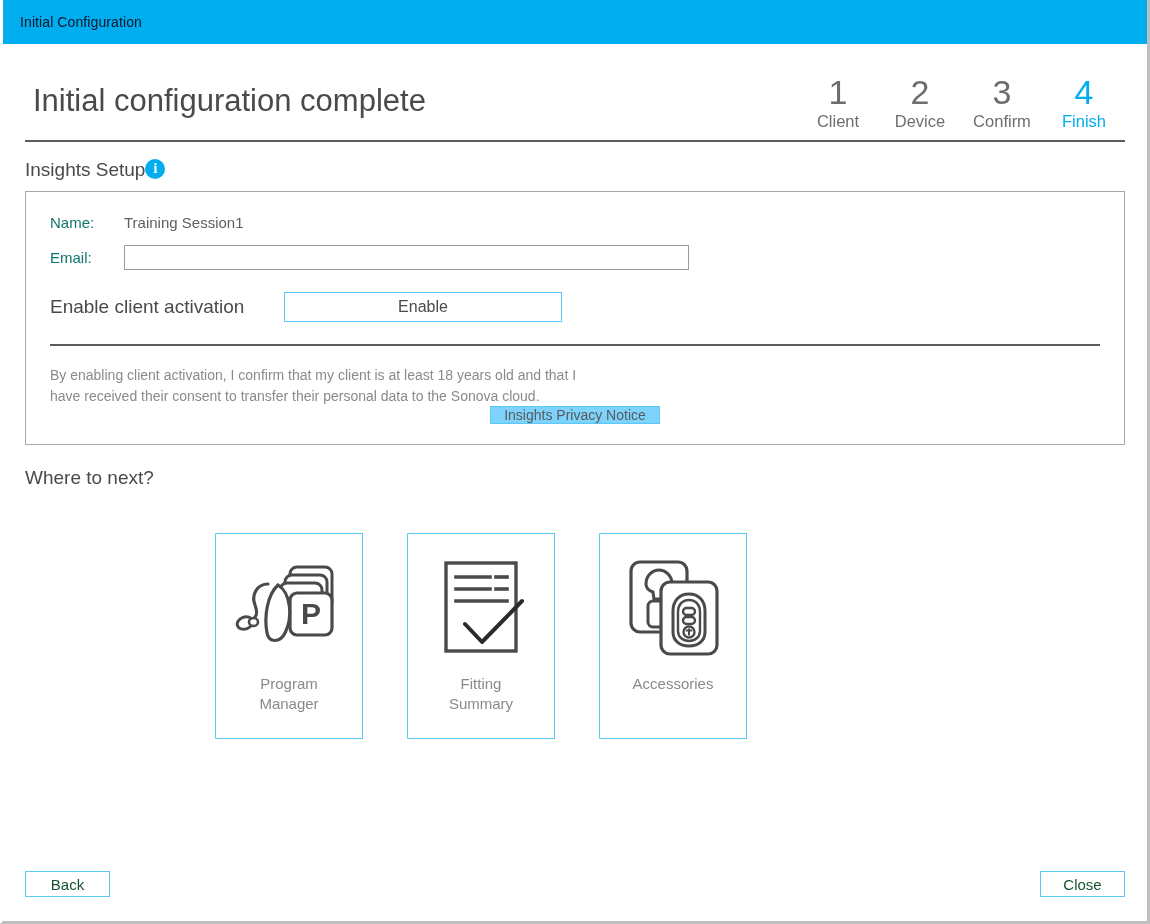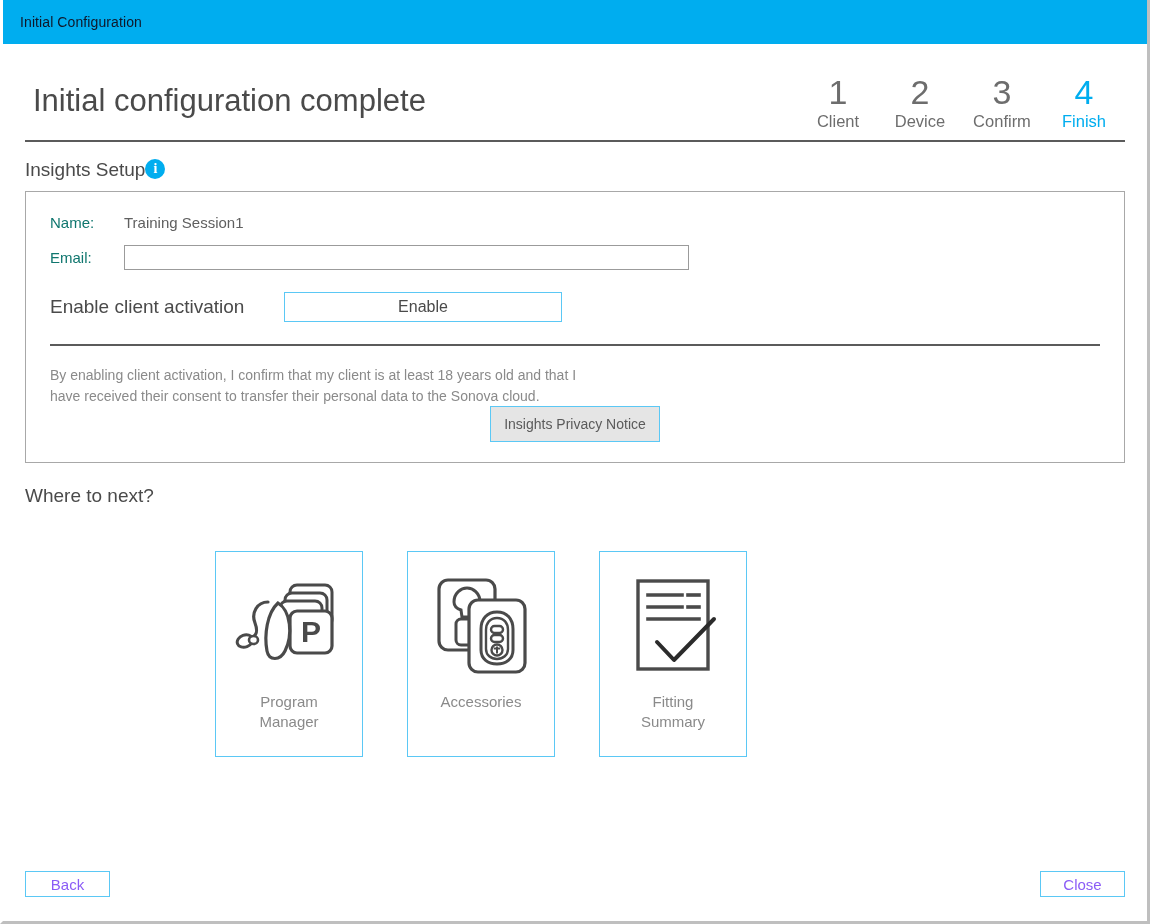--- a/index.html
+++ b/index.html
@@ -204,25 +204,25 @@
   }
   .consent-text {
     font-size: 14px;
     line-height: 1.47;
     color: #8a8a8a;
     max-width: 545px;
   }
   .privacy-btn {
     align-self: center;
     border: 1px solid #5bc8f5;
-    background: #e5e5e5;
+    background: #7dd3fc;
     font-family: "Liberation Sans", sans-serif;
     font-size: 14px;
     color: #5a5a5a;
-    padding: 9px 13px;
+    padding: 0 13px;
     cursor: pointer;
     white-space: nowrap;
   }
 
   
   .where-next {
     font-size: 19px;
     color: #4a4a4a;
     margin-top: 22px;
   }
@@ -267,21 +267,21 @@
     bottom: 24px;
     display: flex;
     justify-content: space-between;
     align-items: center;
   }
   .nav-btn {
     border: 1px solid #5bc8f5;
     background: #ffffff;
     font-family: "Liberation Sans", sans-serif;
     font-size: 15px;
-    color: #8b5cf6;
+    color: #14532d;
     width: 85px;
     height: 26px;
     cursor: pointer;
     box-sizing: border-box;
   }
 </style>
 </head>
 <body>
 
 <div class="window">
@@ -363,20 +363,38 @@
             <text x="76" y="65" font-family="Liberation Sans, sans-serif" font-size="30" font-weight="bold" fill="#4a4a4a" text-anchor="middle">P</text>
             <path d="M43 26 C56 34, 58 58, 50 74 C45 84, 34 84, 32 74 C29 58, 32 36, 43 26 Z" stroke="#4a4a4a" stroke-width="3.2" fill="#ffffff"></path>
             <path d="M33 25 C22 25, 16 36, 20 46 C23 54, 22 58, 17 61" stroke="#4a4a4a" stroke-width="3.2" fill="none" stroke-linecap="round"></path>
             <ellipse cx="10" cy="64" rx="8" ry="6" transform="rotate(-20 10 64)" stroke="#4a4a4a" stroke-width="3" fill="#ffffff"></ellipse>
             <ellipse cx="18.5" cy="63" rx="4.5" ry="4" stroke="#4a4a4a" stroke-width="2.6" fill="#ffffff"></ellipse>
           </svg>
         </div>
         <div class="card-label">
           <span>Program</span><br>
           <span>Manager</span>
+        </div>
+      </div>
+
+      <div class="card">
+        <div class="card-icon">
+          <svg width="94" height="102" viewBox="0 0 94 102" fill="none" xmlns="http://www.w3.org/2000/svg">
+            <rect x="12" y="6" width="70" height="88" stroke="#4a4a4a" stroke-width="3.4" fill="#ffffff"></rect>
+            <path d="M22 20 H56" stroke="#4a4a4a" stroke-width="3.6" stroke-linecap="square"></path>
+            <path d="M62 20 H73" stroke="#4a4a4a" stroke-width="3.6" stroke-linecap="square"></path>
+            <path d="M22 32 H56" stroke="#4a4a4a" stroke-width="3.6" stroke-linecap="square"></path>
+            <path d="M62 32 H73" stroke="#4a4a4a" stroke-width="3.6" stroke-linecap="square"></path>
+            <path d="M22 44 H73" stroke="#4a4a4a" stroke-width="3.6" stroke-linecap="square"></path>
+            <path d="M31 67 L48 85 L88 44" stroke="#2b2b2b" stroke-width="4" fill="none" stroke-linecap="round" stroke-linejoin="round"></path>
+          </svg>
+        </div>
+        <div class="card-label">
+          <span>Fitting</span><br>
+          <span>Summary</span>
         </div>
       </div>
 
       <div class="card">
         <div class="card-icon">
           <svg width="100" height="104" viewBox="0 0 100 104" fill="none" xmlns="http://www.w3.org/2000/svg">
             <rect x="8" y="6" width="56" height="70" rx="9" stroke="#4a4a4a" stroke-width="3.2" fill="#ffffff"></rect>
             <path d="M23 28 C23 19, 30 14, 36 14 C42 14, 49 19, 49 28 C49 33, 45 35, 42 36 L41 43 L31 43 L30 36 C27 35, 23 33, 23 28 Z" stroke="#4a4a4a" stroke-width="3" fill="#ffffff"></path>
             <rect x="25" y="45" width="22" height="26" rx="5" stroke="#4a4a4a" stroke-width="3" fill="#ffffff"></rect>
             <rect x="38" y="26" width="56" height="72" rx="9" stroke="#4a4a4a" stroke-width="3.2" fill="#ffffff"></rect>
@@ -384,38 +402,20 @@
             <path d="M66 44 C73 44, 77 49, 77 56 L77 75 C77 81, 72 85, 66 85 C60 85, 55 81, 55 75 L55 56 C55 49, 59 44, 66 44 Z" stroke="#4a4a4a" stroke-width="2.4" fill="#ffffff"></path>
             <rect x="60" y="52" width="12" height="7" rx="3.5" stroke="#4a4a4a" stroke-width="2.4" fill="#ffffff"></rect>
             <rect x="60" y="61" width="12" height="7" rx="3.5" stroke="#4a4a4a" stroke-width="2.4" fill="#ffffff"></rect>
             <circle cx="66" cy="76" r="5.5" stroke="#4a4a4a" stroke-width="2.4" fill="#ffffff"></circle>
             <path d="M66 72.5 L66 79.5 M62.8 74.5 L69.2 74.5" stroke="#4a4a4a" stroke-width="2"></path>
           </svg>
         </div>
         <div class="card-label">Accessories</div>
       </div>
 
-      <div class="card">
-        <div class="card-icon">
-          <svg width="94" height="102" viewBox="0 0 94 102" fill="none" xmlns="http://www.w3.org/2000/svg">
-            <rect x="12" y="6" width="70" height="88" stroke="#4a4a4a" stroke-width="3.4" fill="#ffffff"></rect>
-            <path d="M22 20 H56" stroke="#4a4a4a" stroke-width="3.6" stroke-linecap="square"></path>
-            <path d="M62 20 H73" stroke="#4a4a4a" stroke-width="3.6" stroke-linecap="square"></path>
-            <path d="M22 32 H56" stroke="#4a4a4a" stroke-width="3.6" stroke-linecap="square"></path>
-            <path d="M62 32 H73" stroke="#4a4a4a" stroke-width="3.6" stroke-linecap="square"></path>
-            <path d="M22 44 H73" stroke="#4a4a4a" stroke-width="3.6" stroke-linecap="square"></path>
-            <path d="M31 67 L48 85 L88 44" stroke="#2b2b2b" stroke-width="4" fill="none" stroke-linecap="round" stroke-linejoin="round"></path>
-          </svg>
-        </div>
-        <div class="card-label">
-          <span>Fitting</span><br>
-          <span>Summary</span>
-        </div>
-      </div>
-
     </div>
 
     <div class="footer">
       <button class="nav-btn">Back</button>
       <button class="nav-btn">Close</button>
     </div>
 
   </div>
 </div>
 

